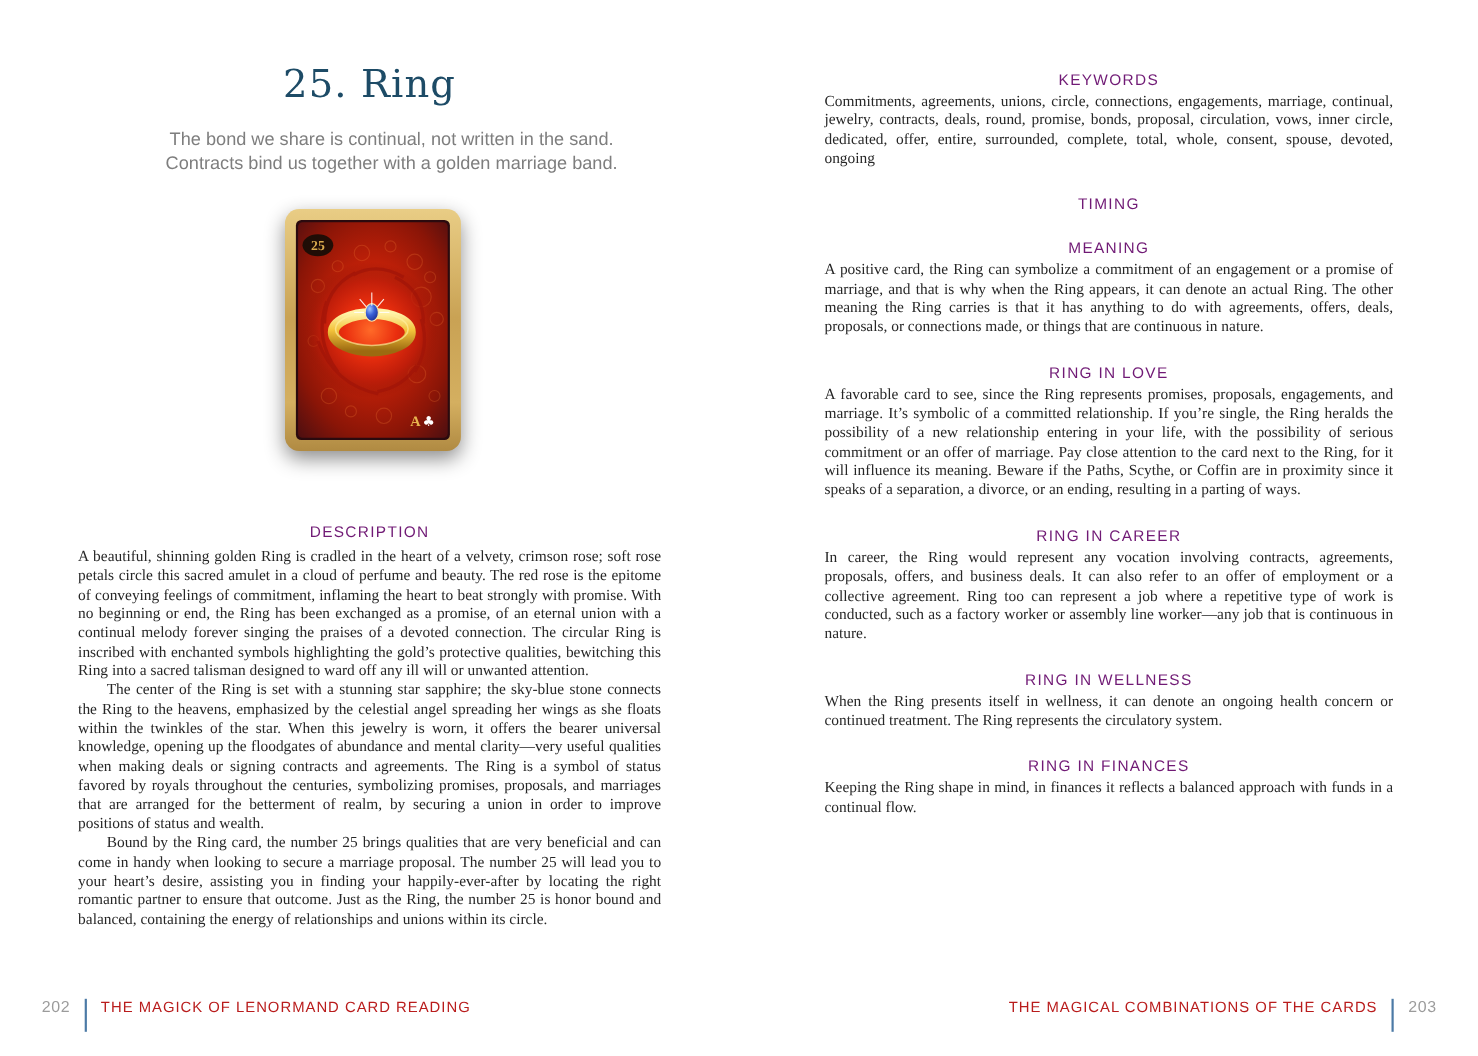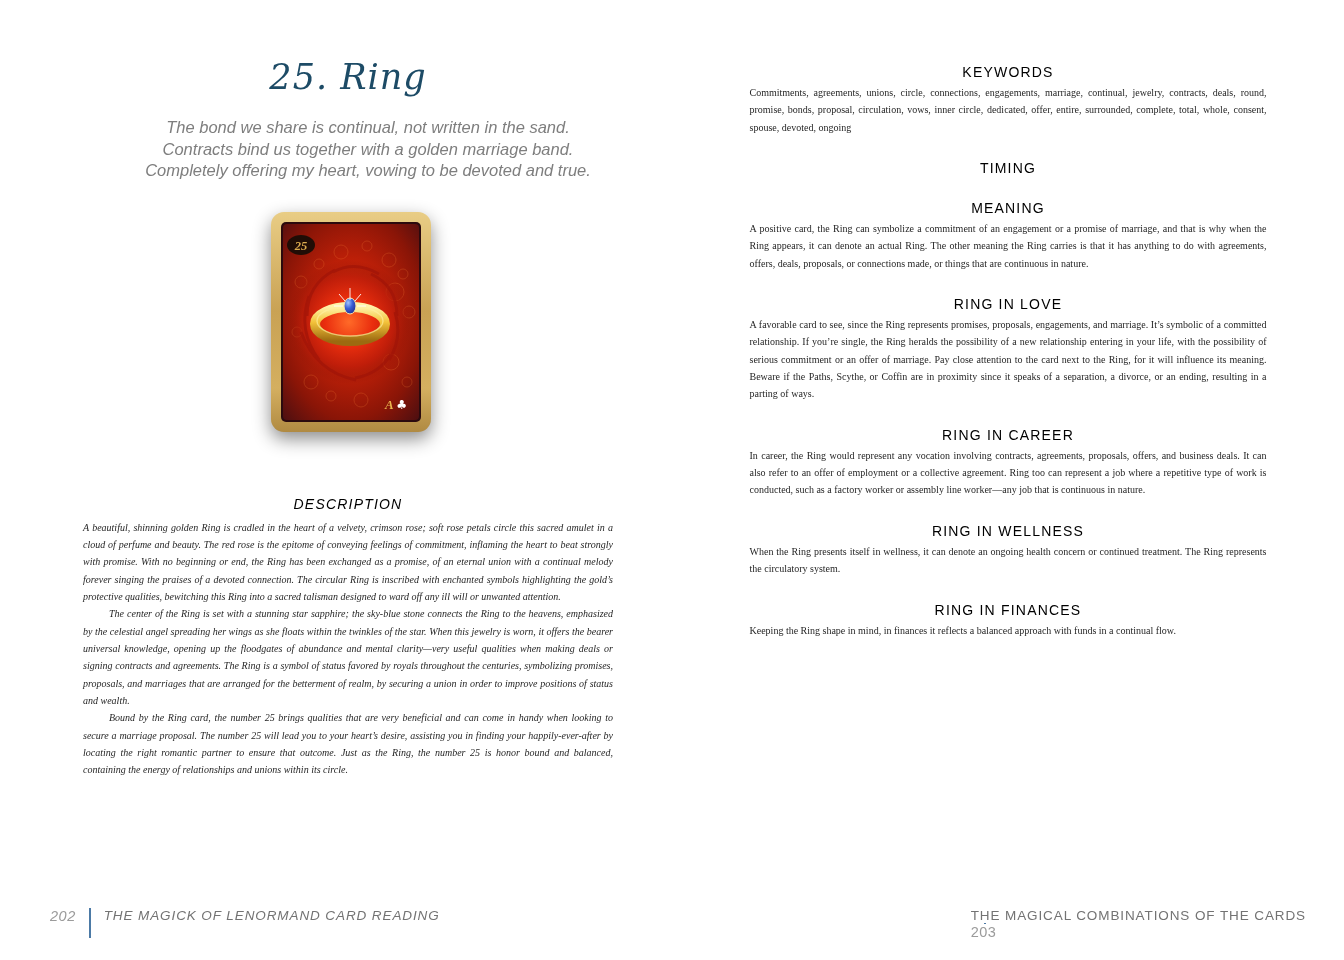--- a/index.html
+++ b/index.html
@@ -1,68 +1,67 @@
 <!DOCTYPE html>
 <html><head>
 <meta charset="utf-8">
 <style>
   * { margin:0; padding:0; box-sizing:border-box; }
   html,body { width:1344px; height:960px; background:#ffffff; overflow:hidden;
               font-family:"Liberation Serif", serif; }
   .spread { position:relative; width:1344px; height:960px; background:#fff; }
   .page { position:absolute; top:0; height:960px; width:672px; }
-  .page-left { left:12px;font-style:italic; }
+  .page-left { left:0; }
   .page-right { left:672px; }
 
   
   .card-title { margin-top:57px; text-align:center;
     font-family:"DejaVu Serif", serif; font-size:35px; font-weight:400;
     color:#1d4b66; letter-spacing:1px; }
   .poem { margin-top:20px; text-align:center;
     font-family:"Liberation Sans", sans-serif; font-size:16.5px;
     line-height:21.5px; color:#7e7e7e;padding-left:40px; }
   .card-wrap { width:154px; margin:30px auto 0; filter:drop-shadow(0 7px 9px rgba(0,0,0,0.45));text-align:center; }
 
   .section-heading { text-align:center;
     font-family:"Liberation Sans", sans-serif; font-size:14px; font-weight:400;
-    letter-spacing:1.2px; color:#000000; }
+    letter-spacing:1.2px; color:#701a75; }
   .desc-heading { margin-top:60px; }
   .bodytext { width:530px; margin:7px auto 0; text-align:justify;
-    font-size:10px; line-height:17.35px; color:#262626; }
+    font-size:14px; line-height:17.35px; color:#262626; }
   .bodytext p + p { text-indent:26px; }
 
   
   .rp-content { width:517px; margin:0 auto; padding-top:64px; }
   .rp-section .section-heading { margin-bottom:4px; }
   .rp-section { margin-bottom:0; }
   .rp-section + .rp-section { margin-top:24px; }
   .rp-section .bodytext { width:517px; margin-top:3px; }
 
   
   .footer { position:absolute; bottom:20px; height:32px; display:flex; align-items:flex-start;
     font-family:"Liberation Sans", sans-serif; }
   .footer-left { left:38px; }
-  .footer-right { right:38px;flex-direction:column; }
+  .footer-right { right:38px; }
   .page-num { font-size:14.5px; color:#9b9b9b; letter-spacing:0.5px; }
   .footer-bar { width:2px; height:30px; background:#4c7aa6; margin:0 13px; }
-  .footer-title { font-size:13.5px; letter-spacing:0.9px; color:#737373; }
+  .footer-title { font-size:13.5px; letter-spacing:0.9px; color:#b91c1c; }
 </style>
 </head>
 <body>
 
 <div class="spread">
 
   <div class="page page-left">
 
     <div class="card-title">25. Ring</div>
 
     <div class="poem">
       <div>The bond we share is continual, not written in the sand.</div>
       <div>Contracts bind us together with a golden marriage band.</div>
-      <div>Completely offering my heart, vowing to be devoted and true.</div>
     </div>
 
     <div class="card-wrap">
       <svg width="160" height="220" viewBox="0 0 160 220">
         <defs>
           <linearGradient id="goldFrame" x1="0" y1="0" x2="0" y2="1">
             <stop offset="0" stop-color="#e9cd85"></stop>
             <stop offset="0.45" stop-color="#c9a254"></stop>
             <stop offset="0.8" stop-color="#d4af60"></stop>
             <stop offset="1" stop-color="#b08a42"></stop>

